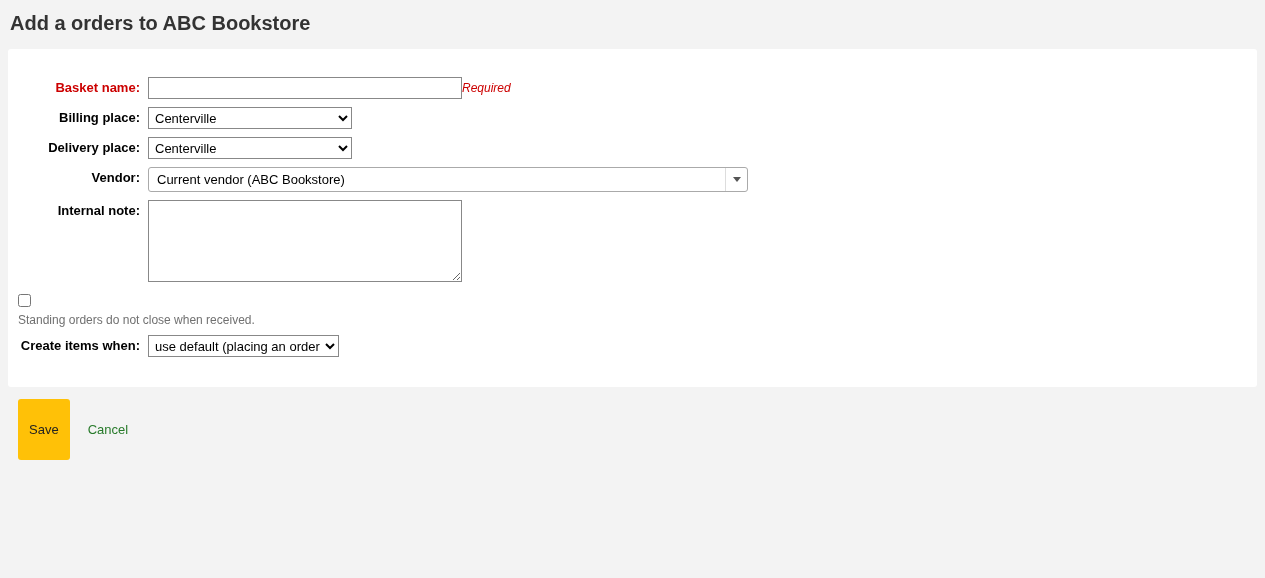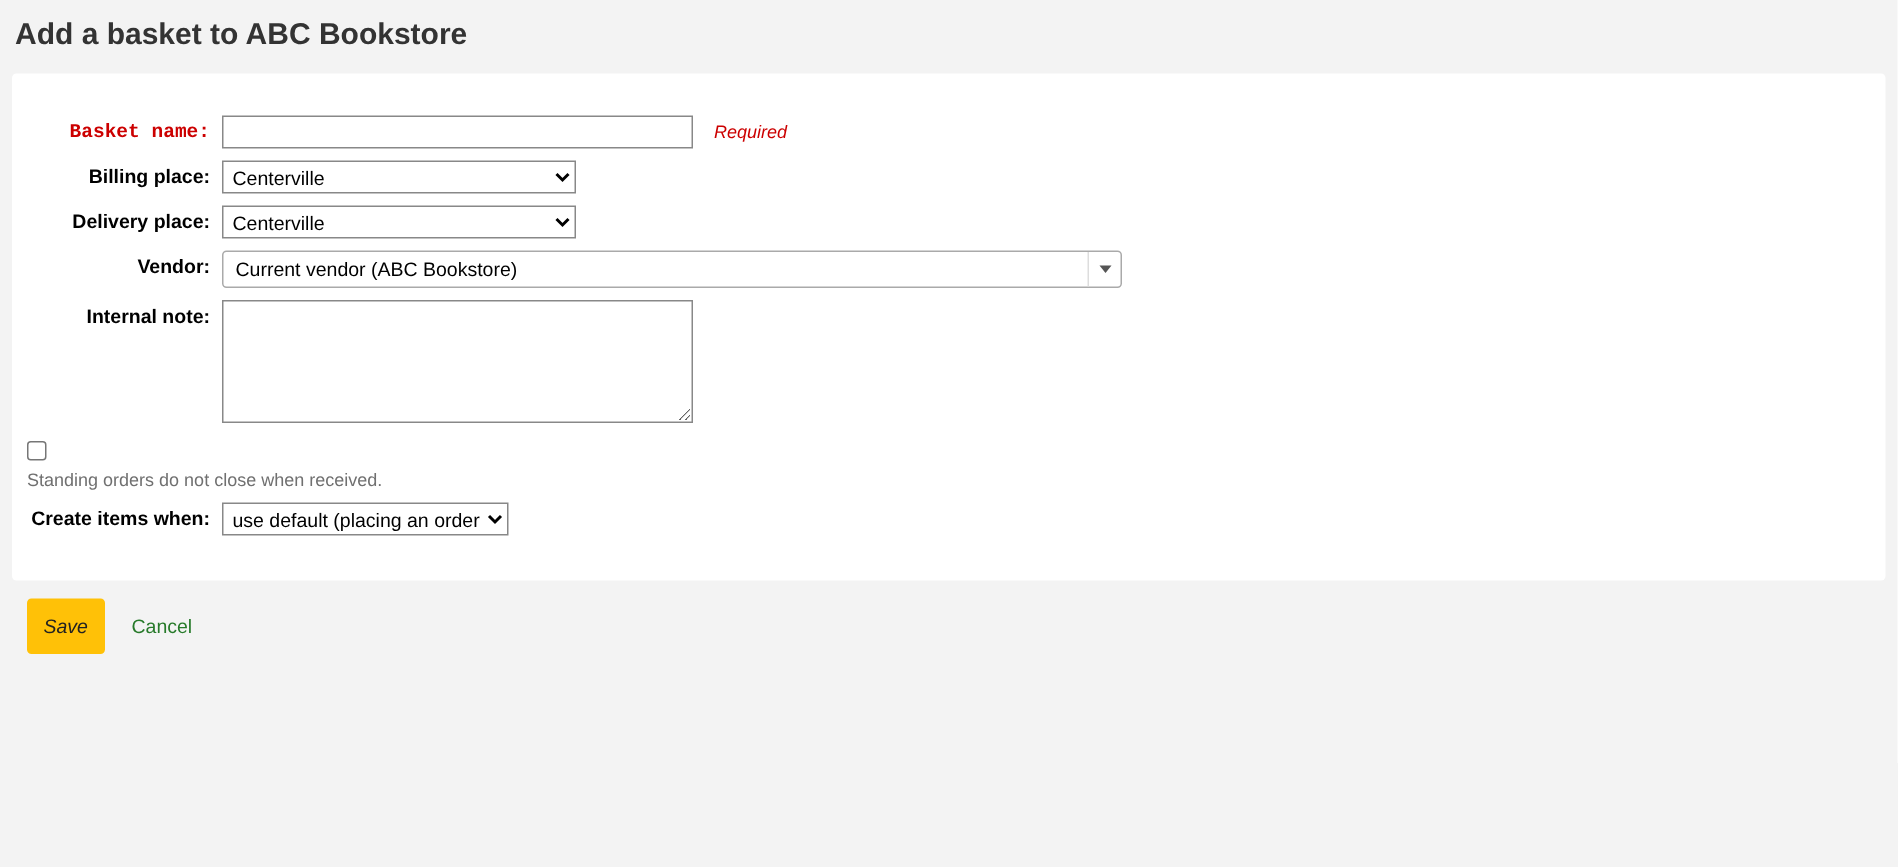--- a/index.html
+++ b/index.html
@@ -2,46 +2,46 @@
 <html><head>
   <meta charset="utf-8">
   <style>
     * { box-sizing: border-box; margin: 0; padding: 0; }
     body { font-family: Arial, Helvetica, sans-serif; background: #f3f3f3; font-size: 13px; color: #333; }
     .page { width: 1265px; }
     .heading { padding: 12px 10px 14px 10px; font-size: 20px; font-weight: bold; color: #333; }
     .panel { background: #fff; margin: 0 8px; border-radius: 3px; padding: 28px 10px 22px 10px; }
     .form-row { display: flex; align-items: flex-start; margin-bottom: 8px; }
     .form-label { width: 130px; min-width: 130px; text-align: right; font-weight: bold; padding-right: 8px; padding-top: 3px; color: #000; }
-    .form-label.required { color: #c00; font-family: Liberation Mono, monospace; }
+    .form-label.required { color: #c00; }
     .form-ctrl { display: flex; align-items: center; flex-wrap: wrap; gap: 0; }
     input[type="text"] { height: 22px; border: 1px solid #888; padding: 2px 6px; font-size: 13px; }
     .basket-name-input { width: 314px; }
-    .required-hint { color: #c00; font-style: italic; margin-left: 14px; font-size: 12px; }
+    .required-hint { color: #c00; font-style: italic; font-size: 12px; }
     select { border: 1px solid #888; height: 22px; font-size: 13px; padding: 1px 2px; background: #fff; }
-    .billing-select, .delivery-select { width: 236px; }
+    .billing-select, .delivery-select { width: 204px; }
     .vendor-combo { width: 600px; height: 25px; border: 1px solid #aaa; border-radius: 3px; display: flex; align-items: center; overflow: hidden; background: #fff; }
     .vendor-combo input { border: none; flex: 1; height: 100%; padding: 0 8px; outline: none; font-size: 13px; background: transparent; }
     .vendor-caret { width: 22px; height: 100%; display: flex; align-items: center; justify-content: center; border-left: 1px solid #ddd; cursor: pointer; }
     .vendor-caret-icon { width: 0; height: 0; border-left: 4px solid transparent; border-right: 4px solid transparent; border-top: 5px solid #555; }
     textarea { width: 314px; height: 82px; border: 1px solid #888; padding: 4px 6px; font-size: 13px; font-family: inherit; resize: both; }
     .contract-select { width: 90px; }
     .checkbox-input { margin-top: 4px; }
     .hint-text { color: #707070; font-size: 12px; margin-top: 6px; width: 100%; }
     .createitems-select { width: 191px; }
     .actions { padding: 12px 18px; display: flex; align-items: center; gap: 18px; }
-    .save-btn { background: #ffc107; border: none; border-radius: 3px; padding: 11px 11px; font-size: 13px; cursor: pointer; color: #222; font-style: italic; }
+    .save-btn { background: #ffc107; border: none; border-radius: 3px; padding: 23px 11px; font-size: 13px; cursor: pointer; color: #222; }
     .cancel-link { color: #277a2a; text-decoration: none; font-size: 13px; cursor: pointer; }
     .col-stack { display: flex; flex-direction: row; }
   </style>
 </head>
 <body>
 
 <div class="page">
-  <h1 class="heading">Add a basket to ABC Bookstore</h1>
+  <h1 class="heading">Add a orders to ABC Bookstore</h1>
 
   <div class="panel">
 
     <div class="form-row">
       <label class="form-label required">Basket name:</label>
       <div class="form-ctrl">
         <input type="text" class="basket-name-input" value="" style="">
         <span class="required-hint">Required</span>
       </div>
     </div>

